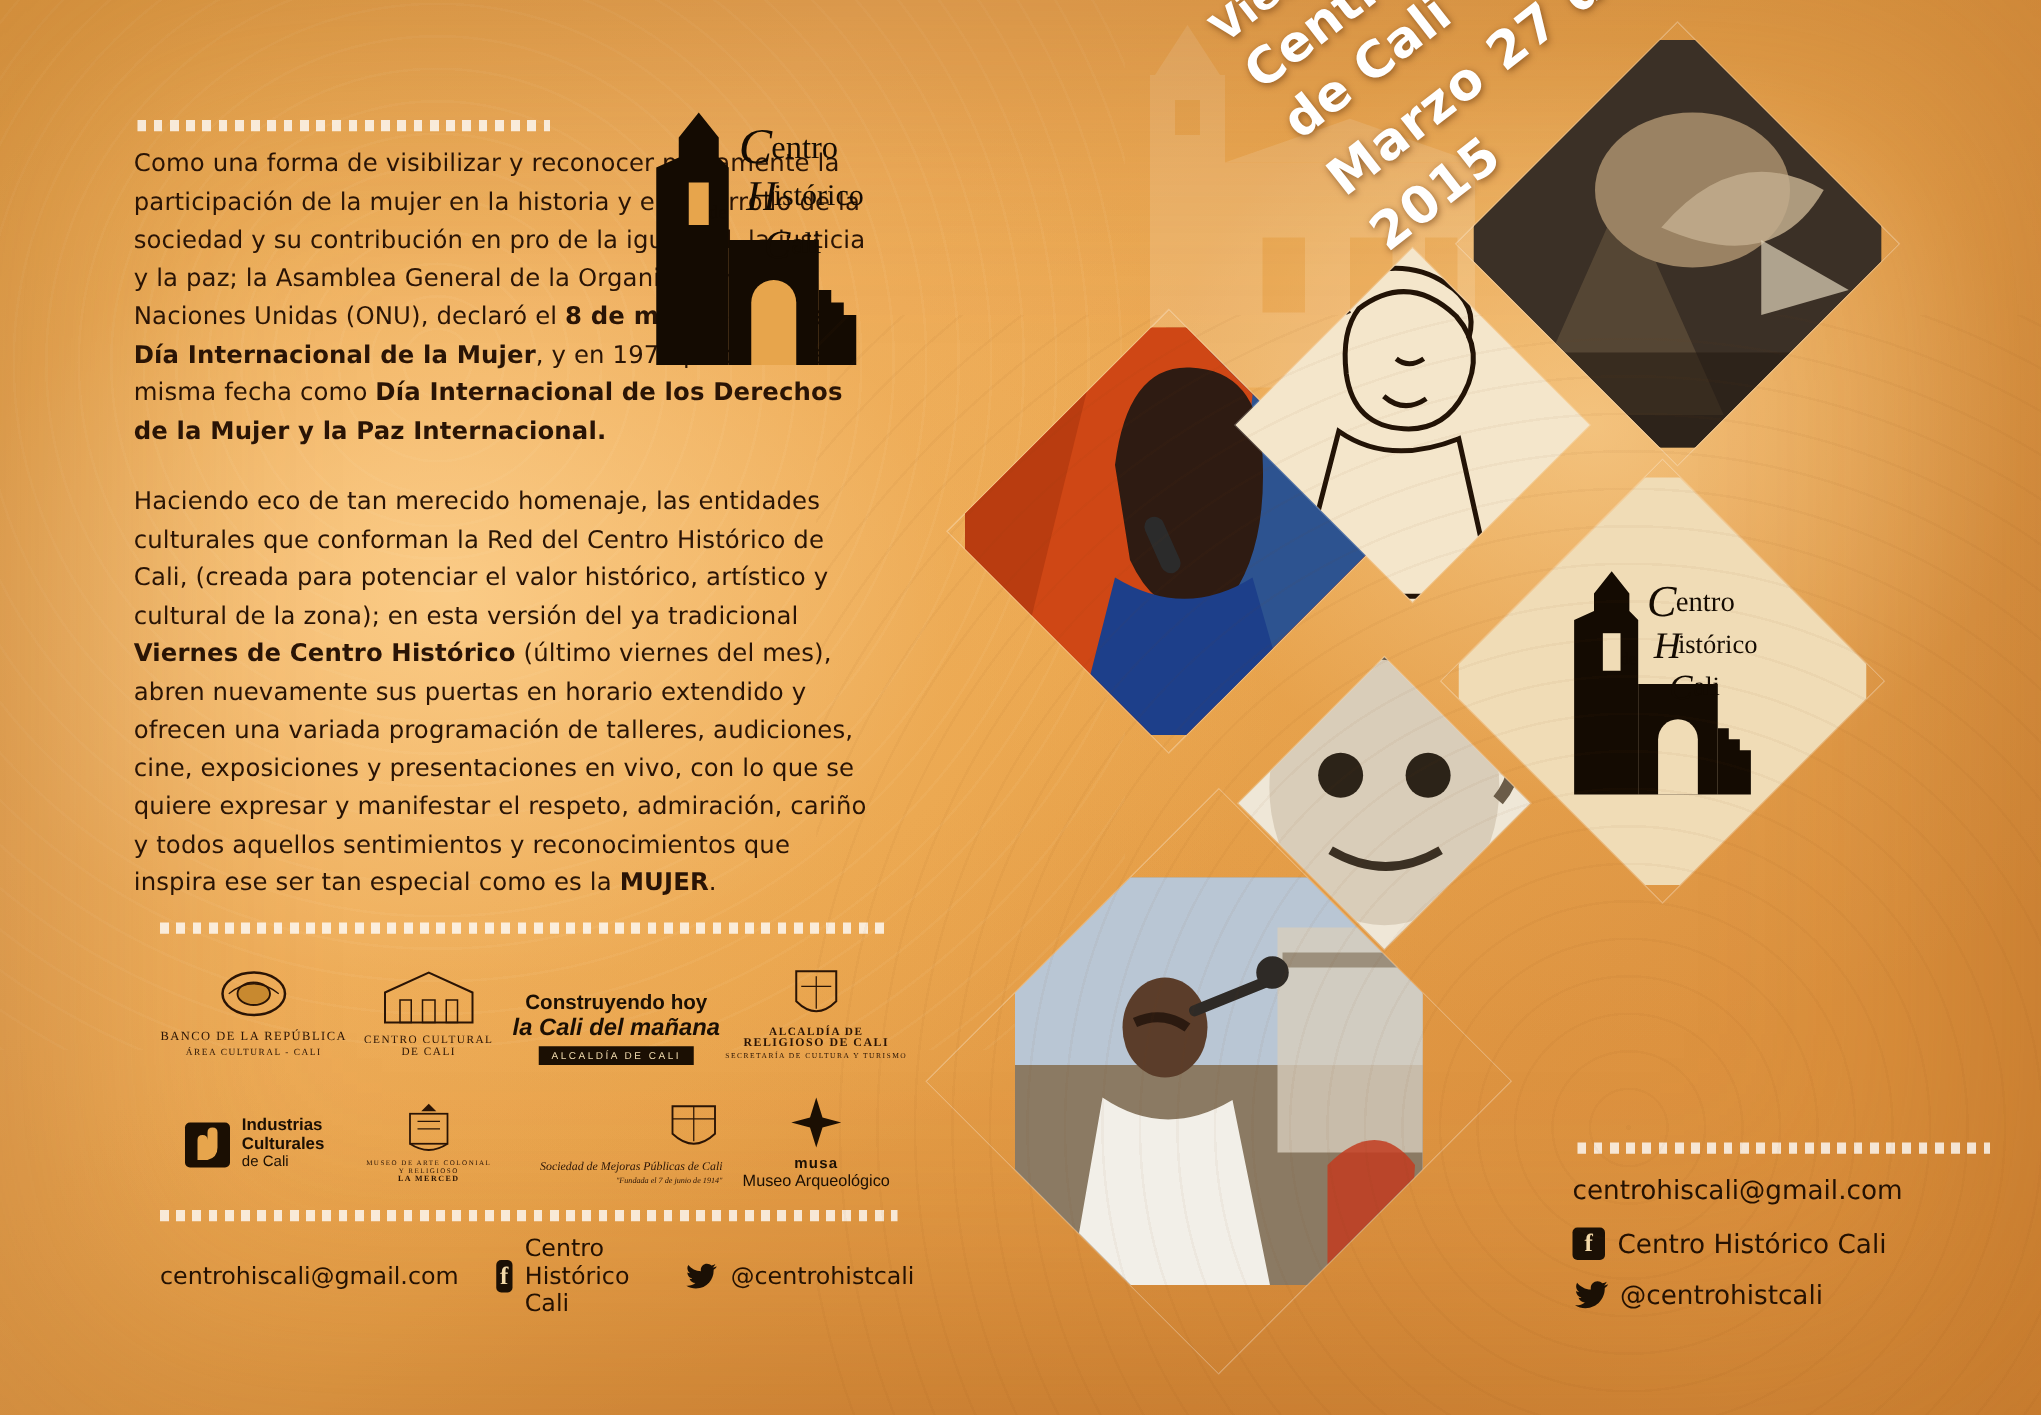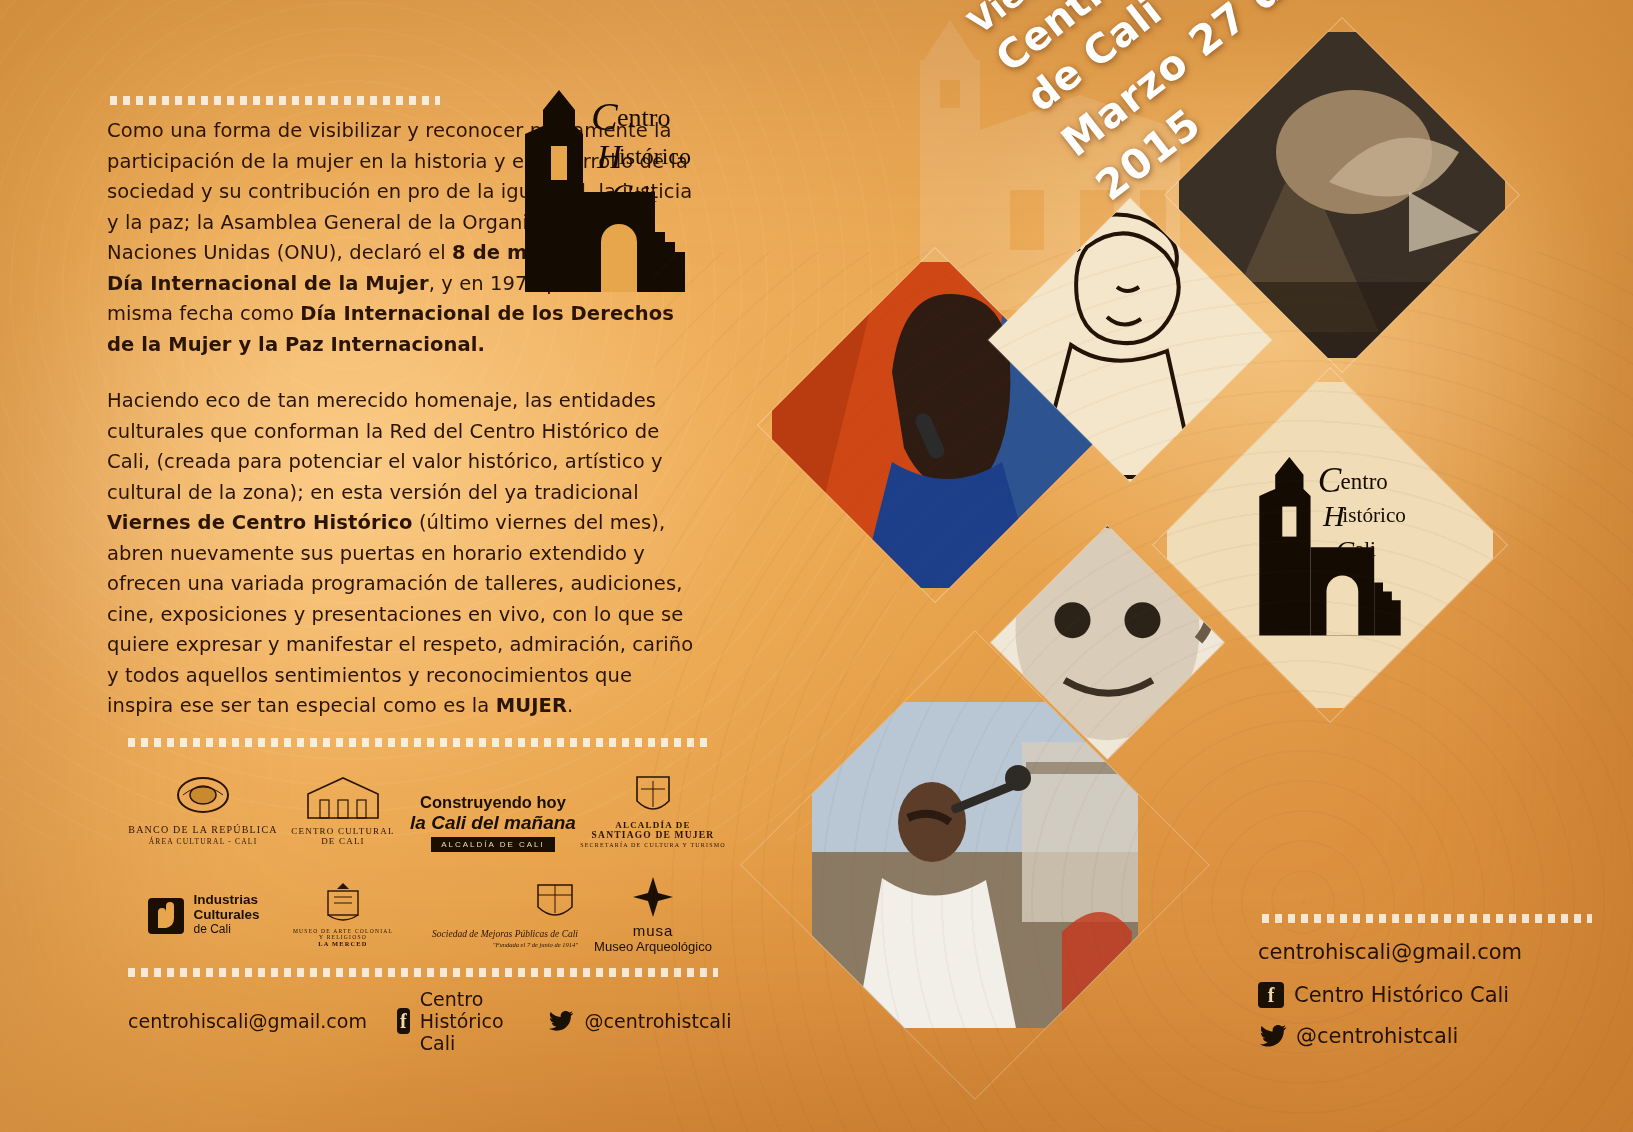--- a/index.html
+++ b/index.html
@@ -226,21 +226,21 @@
           <div style="font-size:19px;font-weight:bold;color:#1b0f03;line-height:22px;font-style:italic;">la Cali del mañana</div>
           <div style="background:#1b0f03;color:#f2dcae;font-size:8px;letter-spacing:2px;padding:3px 10px;margin-top:3px;">ALCALDÍA DE CALI</div>
         </div>
 
         <div class="sp" style="width:150px;">
           <svg width="40" height="44" viewBox="0 0 40 44">
             <path d="M4 4 H36 V28 Q20 44 4 28 Z" fill="none" stroke="#2a1405" stroke-width="1.6"></path>
             <path d="M20 8 V34 M8 16 H32" stroke="#2a1405" stroke-width="1"></path>
           </svg>
           <div class="cap" style="font-size:9px;margin-top:3px;font-weight:bold;">ALCALDÍA DE</div>
-          <div class="cap" style="font-size:9.5px;font-weight:bold;">SANTIAGO DE MUJER</div>
+          <div class="cap" style="font-size:9.5px;font-weight:bold;">RELIGIOSO DE CALI</div>
           <div class="cap" style="font-size:6px;margin-top:2px;">SECRETARÍA DE CULTURA Y TURISMO</div>
         </div>
       </div>
 
       <div class="sp-row" style="height:96px;margin-top:8px;">
         <div class="sp" style="width:150px;flex-direction:row;">
           <svg width="40" height="44" viewBox="0 0 40 44">
             <rect x="2" y="6" width="36" height="36" rx="4" fill="#1b0f03"></rect>
             <path d="M12 36 V20 q0-4 4-4 t4 4 v-6 q0-4 4-4 t4 4 v12 q0 8-8 10 z" fill="#e7a54c"></path>
           </svg>
@@ -270,21 +270,21 @@
             <path d="M23 4 V32" stroke="#2a1405" stroke-width="1"></path>
           </svg>
           <div style="font-family:'Liberation Serif',serif;font-style:italic;font-size:9.5px;margin-top:4px;">Sociedad de Mejoras Públicas de Cali</div>
           <div style="font-family:'Liberation Serif',serif;font-style:italic;font-size:6.5px;margin-top:2px;">"Fundada el 7 de junio de 1914"</div>
         </div>
 
         <div class="sp" style="width:150px;">
           <svg width="46" height="44" viewBox="0 0 46 44">
             <path d="M23 2 l5 16 l15 4 l-15 4 l-5 16 l-5 -16 l-15 -4 l15 -4 z" fill="#1b0f03"></path>
           </svg>
-          <div style="font-size:15px;font-weight:normal;color:#1b0f03;margin-top:3px;letter-spacing:1px;">musa</div>
+          <div style="font-size:12px;font-weight:bold;color:#1b0f03;margin-top:3px;letter-spacing:1px;">musa</div>
           <div style="font-size:13px;color:#1b0f03;">Museo Arqueológico</div>
         </div>
       </div>
     </div>
 
     <div class="dash-rule rule-bot"></div>
 
     <div class="contact-bar">
       <div class="item">
         <span>centrohiscali@gmail.com</span>

